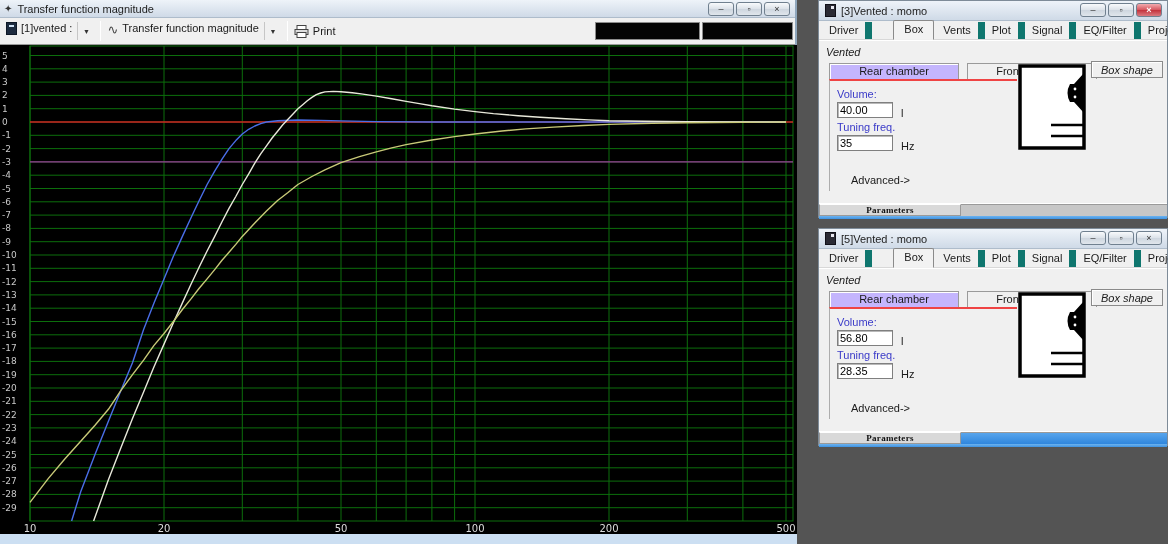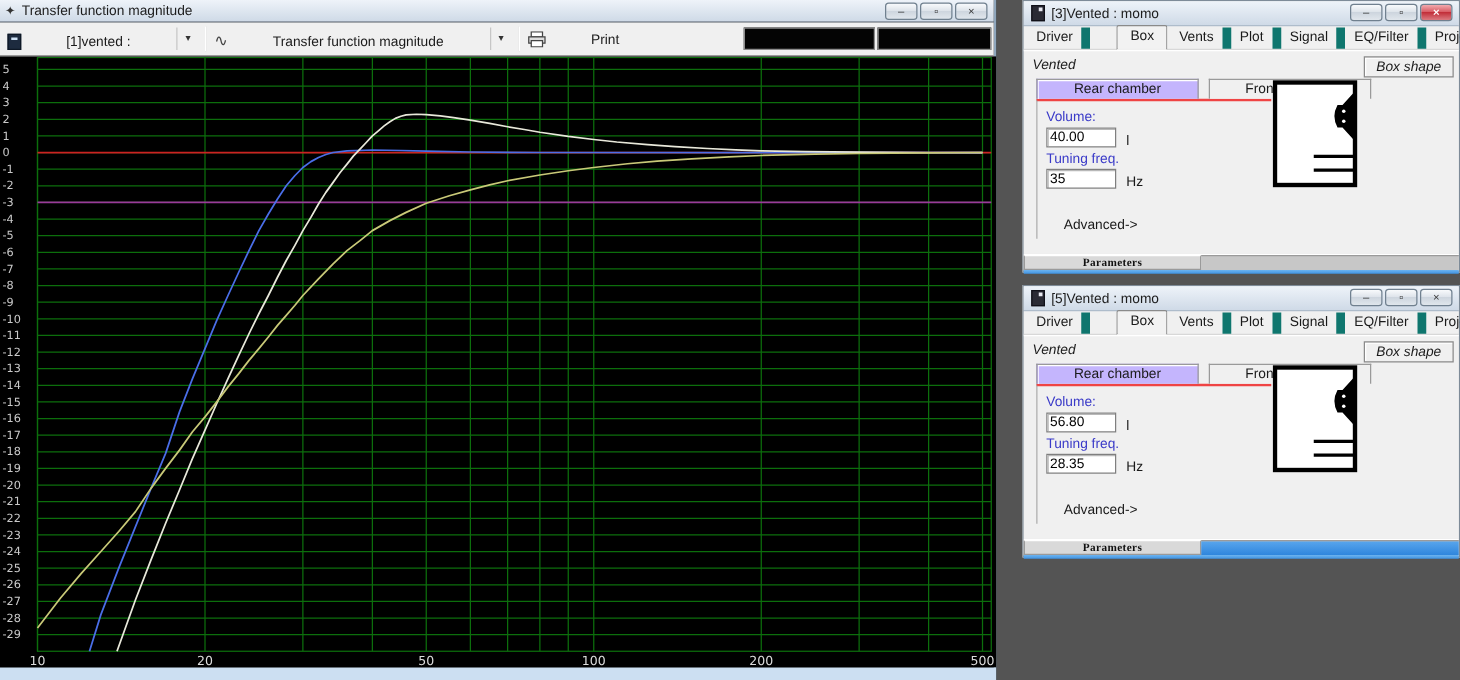--- a/index.html
+++ b/index.html
@@ -18,21 +18,21 @@
   .winbtns { position:absolute; right:5px; top:2px; display:flex; gap:2px; }
   .wbtn { width:26px; height:14px; border:1px solid #70808f; border-radius:3px;
           background:linear-gradient(#f8fafc,#dce2e9 49%,#cdd5de 50%,#e0e6ec);
           font-size:9px; color:#333; display:flex; align-items:center; justify-content:center;
           line-height:1; }
   .wbtn.close-active { background:linear-gradient(#f2aaae,#d6565f 49%,#c22f3a 50%,#db7a80);
           color:#fff; font-weight:bold; }
 
   .toolbar { height:27px; background:#f0f0f0; border-bottom:1px solid #9a9a9a;
              display:flex; align-items:center; padding-left:4px; position:relative; }
-  .tb-item { display:flex; align-items:flex-end; font-size:11px; color:#1a1a1a;gap:32px; }
+  .tb-item { display:flex; align-items:flex-start; font-size:11px; color:#1a1a1a; }
   .tb-winicon { width:11px; height:13px; background:#1d2b3f; border:1px solid #0e1826;
                 margin:0 4px 0 2px; position:relative; }
   .tb-winicon::after{ content:""; position:absolute; left:2px; top:2px; width:5px; height:2px; background:#cfe2f5;}
   .dd-btn { width:17px; height:18px; border-left:1px solid #c6c6c6; margin-left:5px;
             display:flex; align-items:center; justify-content:center; font-size:7px; color:#333; }
   .tb-sep { width:1px; height:20px; background:#c2c2c2; margin:0 6px; border-right:1px solid #fff; }
   .wave-icon { font-size:13px; color:#444; margin-right:4px; }
   .print-icon { margin-right:4px; display:flex; }
   .legend-swatch { position:absolute; top:4px; height:18px; background:#040404; border:1px solid #8c8c8c; }
   .legend-swatch.s1 { left:595px; width:105px; }
@@ -54,21 +54,21 @@
             padding-left:3px; border-bottom:1px solid #d8d8d8; }
   .tab { font-size:11px; color:#1a1a1a; padding:2px 7px 3px; border-right:7px solid #0f766e;
          position:relative; white-space:nowrap; }
   .tab.active { border:1px solid #8a8a8a; border-bottom:1px solid #f0f0f0; border-radius:2px 2px 0 0;
                 background:#f2f2f2; top:1px; padding:2px 10px 4px; margin-right:2px;margin-left:21px; }
 
   .win-content { position:relative; height:163px; background:#f0f0f0; }
   .vented-row { height:22px; display:flex; align-items:center; padding-left:7px;
                 border-top:1px solid #fff; position:relative;font-style:italic; }
   .vented-row .vtext { font-size:11px; color:#1a1a1a; }
-  .boxshape-btn { position:absolute; right:4px; top:4px; width:72px; height:17px;
+  .boxshape-btn { position:absolute; right:4px; top:20px; width:72px; height:17px;
                   background:#f0f0f0; border:1px solid #8a8a8a; box-shadow:inset 1px 1px 0 #fff;
                   font-size:11px; color:#1a1a1a; display:flex; align-items:center; justify-content:center; }
   .chamber-tabs { display:flex; padding-left:10px; height:17px; align-items:flex-end; }
   .chtab { width:130px; text-align:center; font-size:11px; color:#1a1a1a;
            border:1px solid #9a9a9a; border-bottom:none; background:#f0f0f0; padding:1px 0 2px; }
   .chtab.sel { background:#c4b5fd; box-shadow:inset 1px 1px 0 #fff; }
   .chtab + .chtab { margin-left:8px; }
   .group { margin-left:10px; width:188px; border-left:1px solid #adadad; border-top:2px solid #ef4444;
            padding:5px 0 0 7px; height:112px; }
   .fld-label { font-size:11px; color:#3a3ac8; margin-top:2px; }

